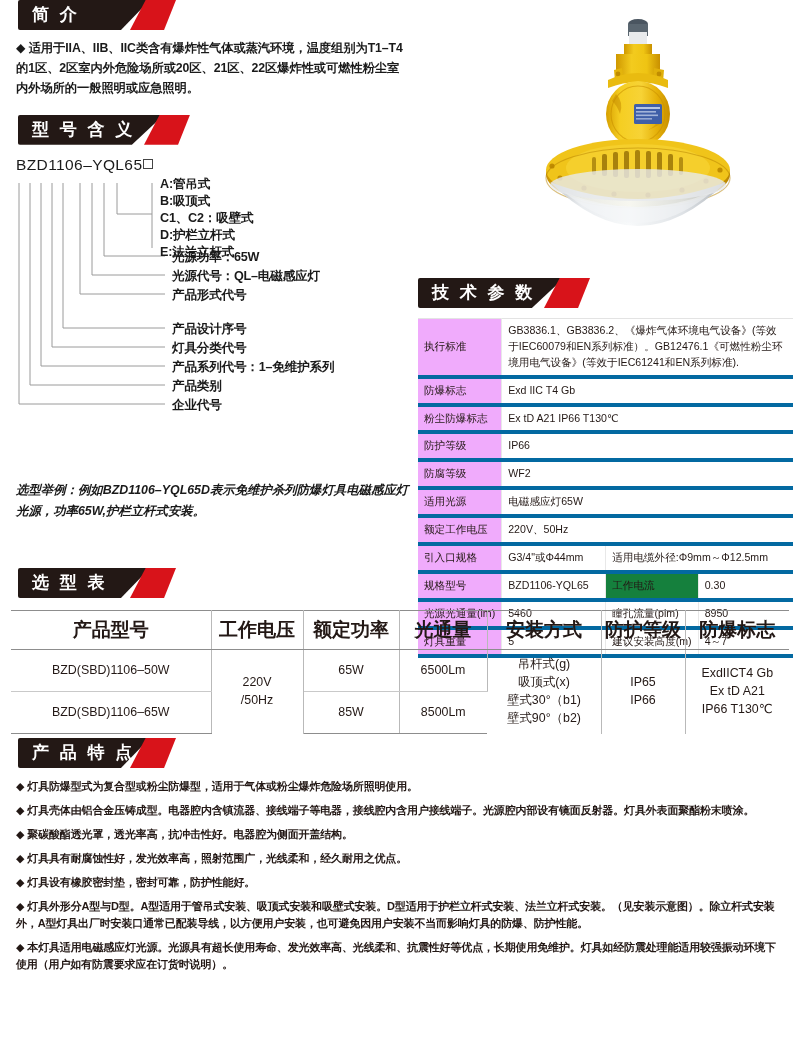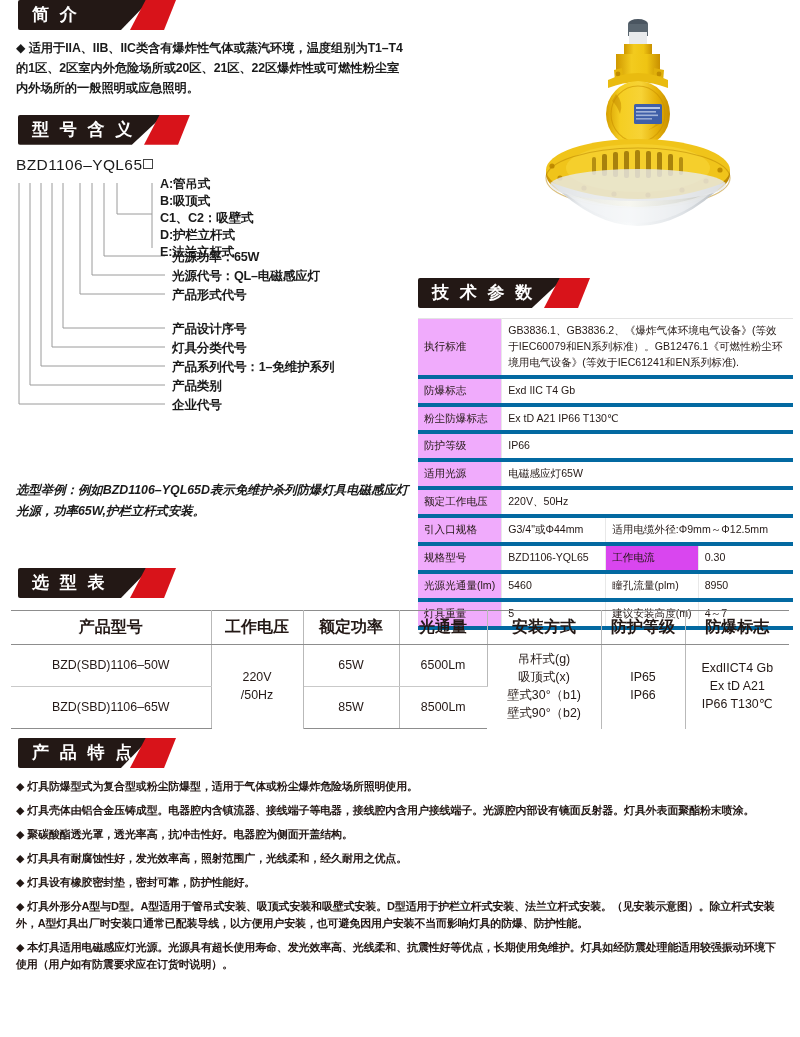--- a/index.html
+++ b/index.html
@@ -119,21 +119,21 @@
     font-size: 12.4px;
   }
   table.sel th, table.sel td {
     border-right: 1px solid #b9b9b9;
     text-align: center;
     padding: 5px 2px;
     color: #231815;
     font-weight: normal;
   }
   table.sel th {
-    font-weight: bold; font-size: 16px;
+    font-weight: bold; font-size: 19px;
     border-top: 1.6px solid #8d8d8d;
     border-bottom: 1.2px solid #8d8d8d;
     padding: 6px 2px;
   }
   table.sel th:last-child, table.sel td:last-child { border-right: none; }
   table.sel td { border-bottom: 1px solid #c9c9c9; line-height: 1.44; }
   table.sel tr:last-child td { border-bottom: 1.6px solid #8d8d8d; }
   table.sel td.nb { border-bottom: none; }
 
   
@@ -333,36 +333,40 @@
         </tr>
         <tr>
           <td class="k">粉尘防爆标志</td>
           <td colspan="3">Ex tD A21 IP66 T130℃</td>
         </tr>
         <tr>
           <td class="k">防护等级</td>
           <td colspan="3">IP66</td>
         </tr>
         <tr>
+          <td class="k">防腐等级</td>
+          <td colspan="3">WF2</td>
+        </tr>
+        <tr>
           <td class="k">适用光源</td>
           <td colspan="3">电磁感应灯65W</td>
         </tr>
         <tr>
           <td class="k">额定工作电压</td>
           <td colspan="3">220V、50Hz</td>
         </tr>
         <tr>
           <td class="k">引入口规格</td>
           <td style="width:104px;">G3/4"或Φ44mm</td>
           <td class="k2" colspan="2" style="background:#fff; border-right:none;">适用电缆外径:Φ9mm～Φ12.5mm</td>
         </tr>
         <tr>
           <td class="k">规格型号</td>
           <td style="width:104px;">BZD1106-YQL65</td>
-          <td class="k2" style="width:88px; background:#d946ef;">工作电流</td>
+          <td class="k2" style="width:88px; background:#15803d;">工作电流</td>
           <td>0.30</td>
         </tr>
         <tr>
           <td class="k">光源光通量(lm)</td>
           <td style="width:104px;">5460</td>
           <td class="k2" style="width:88px; background:#fff;">瞳孔流量(plm)</td>
           <td>8950</td>
         </tr>
         <tr>
           <td class="k">灯具重量</td>

